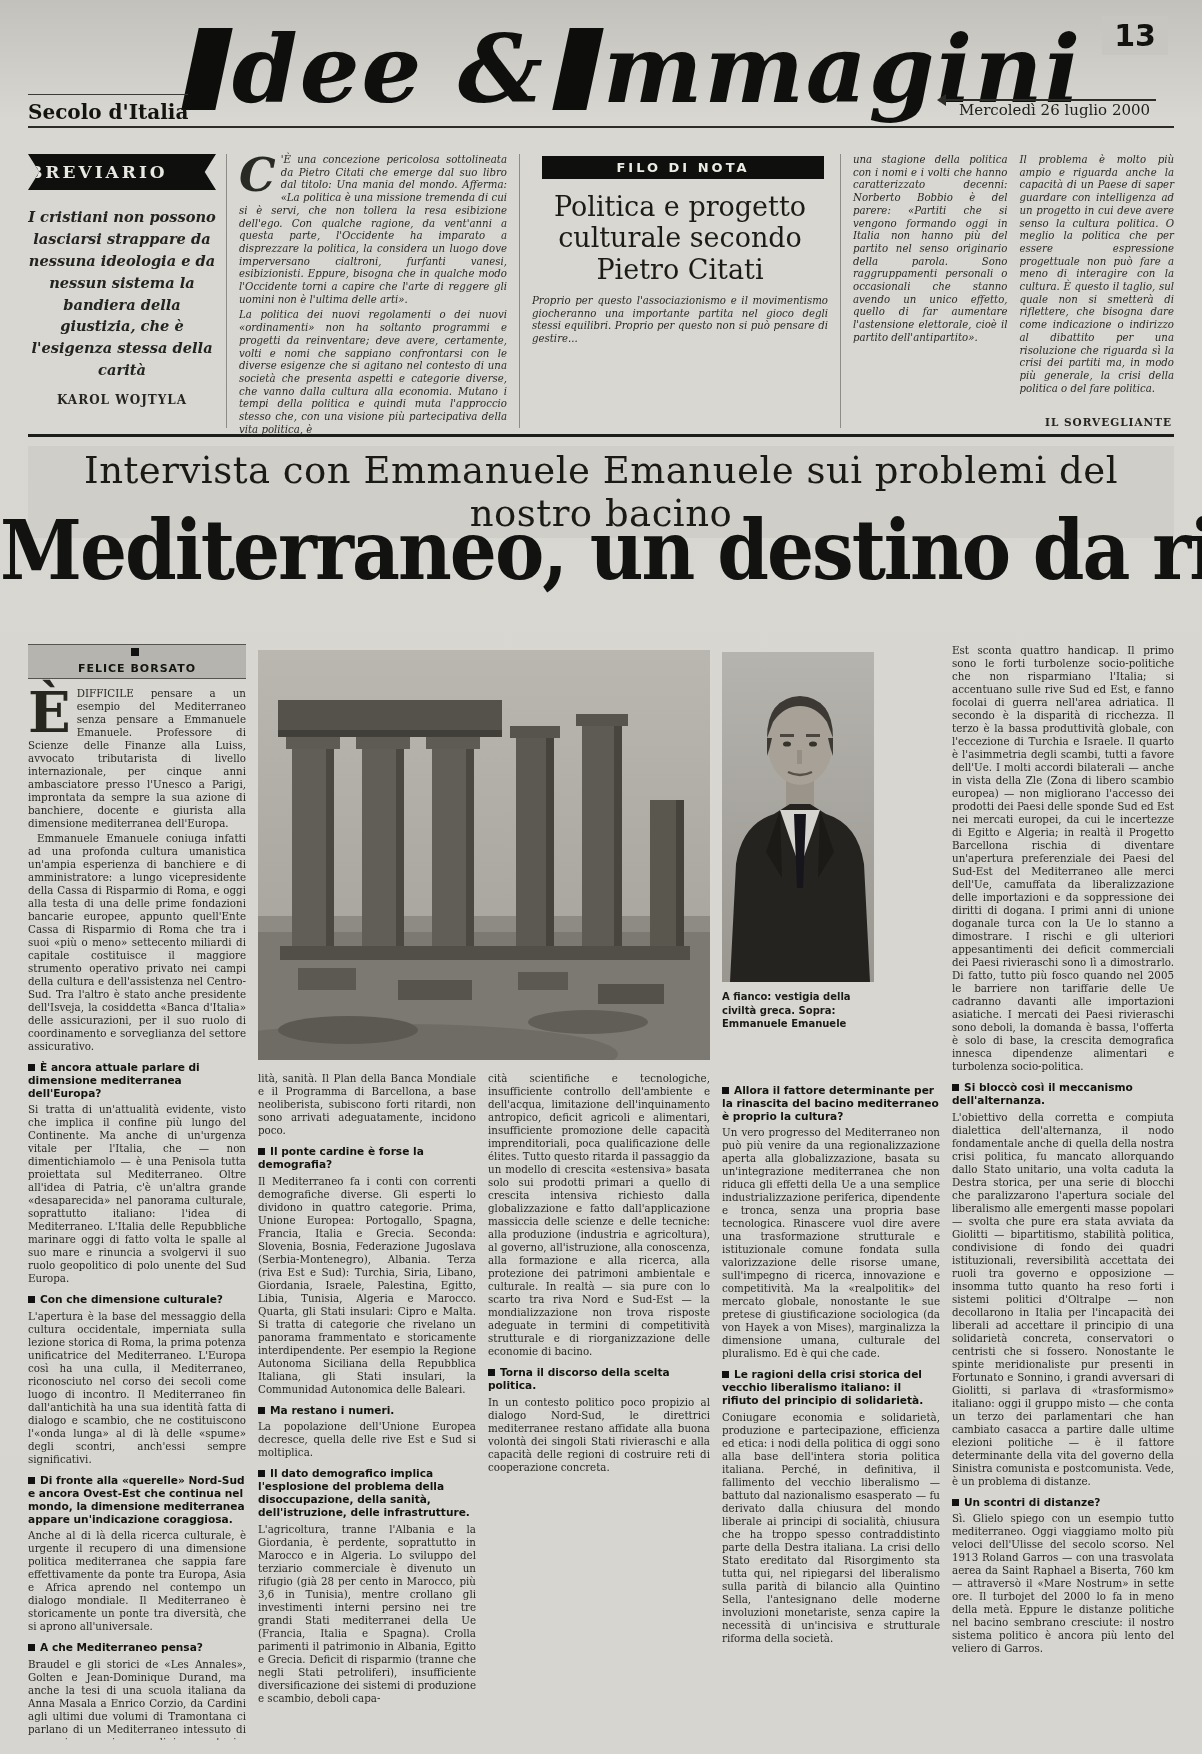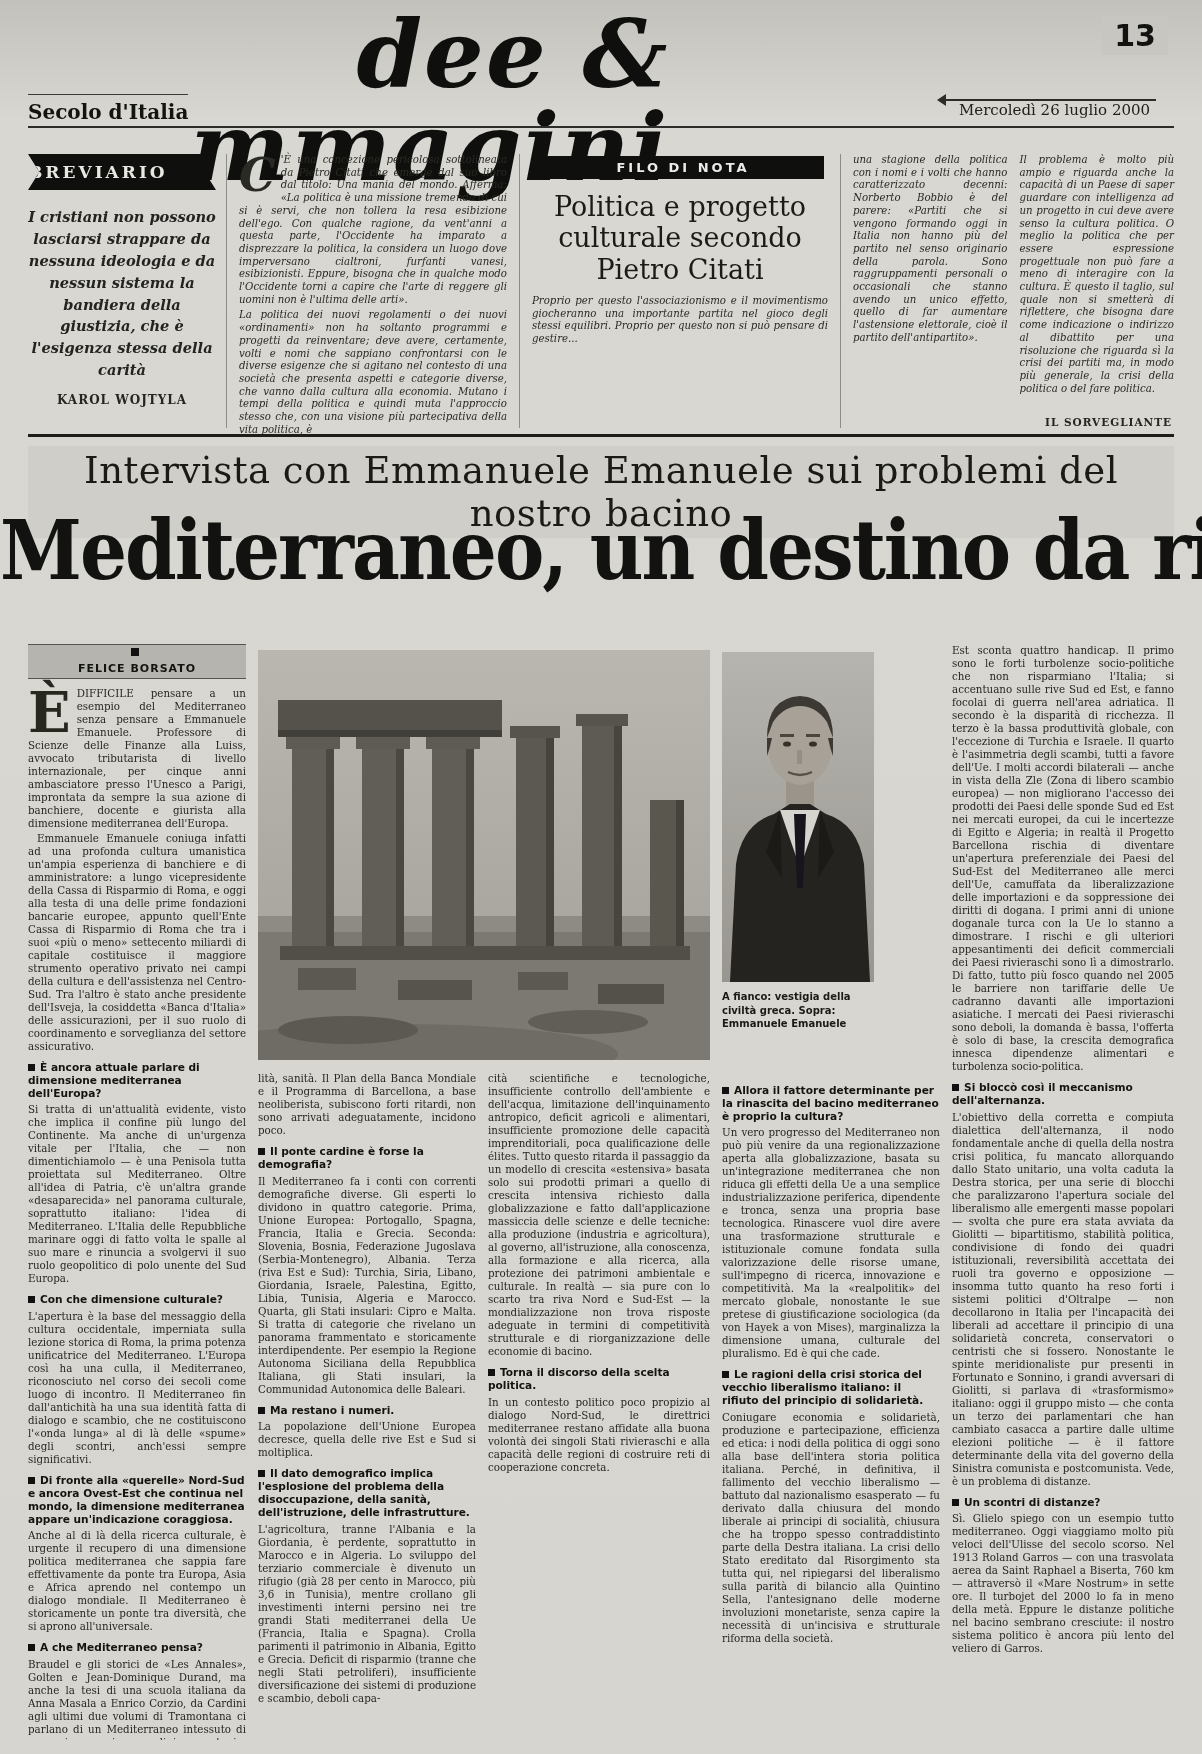--- a/index.html
+++ b/index.html
@@ -5,21 +5,21 @@
   html,body{margin:0;padding:0;background:#96958f;}
   .page{position:relative;width:1202px;height:1754px;margin:0 auto;overflow:hidden;
         background:linear-gradient(180deg,#c2c1bc 0,#d8d7d2 120px,#d6d5d0 100%);
         font-family:"DejaVu Serif",serif;color:#26251f;}
 
   
   .pageno{position:absolute;top:16px;right:34px;font:bold 30px "DejaVu Sans",sans-serif;
           background:#c7c6c1;padding:2px 12px;color:#121210;}
   .masthead{position:absolute;top:6px;left:190px;height:108px;display:flex;align-items:flex-end;
             font-family:"DejaVu Serif",serif;font-style:italic;font-weight:bold;font-size:94px;
-            line-height:.95;letter-spacing:2px;color:#0f0f0d;white-space:nowrap;flex-direction:column;}
+            line-height:.95;letter-spacing:2px;color:#0f0f0d;white-space:nowrap;}
   .iblock{display:inline-block;width:34px;height:82px;background:#0d0d0b;transform:skewX(-12deg);
           margin:0 8px 4px 16px;}
   .iblock.first{margin-left:0;}
   .paper-name{position:absolute;left:28px;top:94px;font-weight:bold;font-size:20px;
               border-top:1px solid #3a3a36;padding-top:5px;color:#14140f;}
   .head-rule{position:absolute;left:28px;right:28px;top:126px;height:2px;background:#2c2c28;}
   .dateline{position:absolute;right:34px;top:99px;display:flex;align-items:center;font-size:15px;color:#21211c;flex-direction:column;}
   .date-pointer{width:215px;height:2px;background:#2c2c28;margin-right:12px;position:relative;}
   .date-pointer .tip{position:absolute;left:-10px;top:-5px;width:0;height:0;
                      border:6px solid transparent;border-right:9px solid #2c2c28;}

